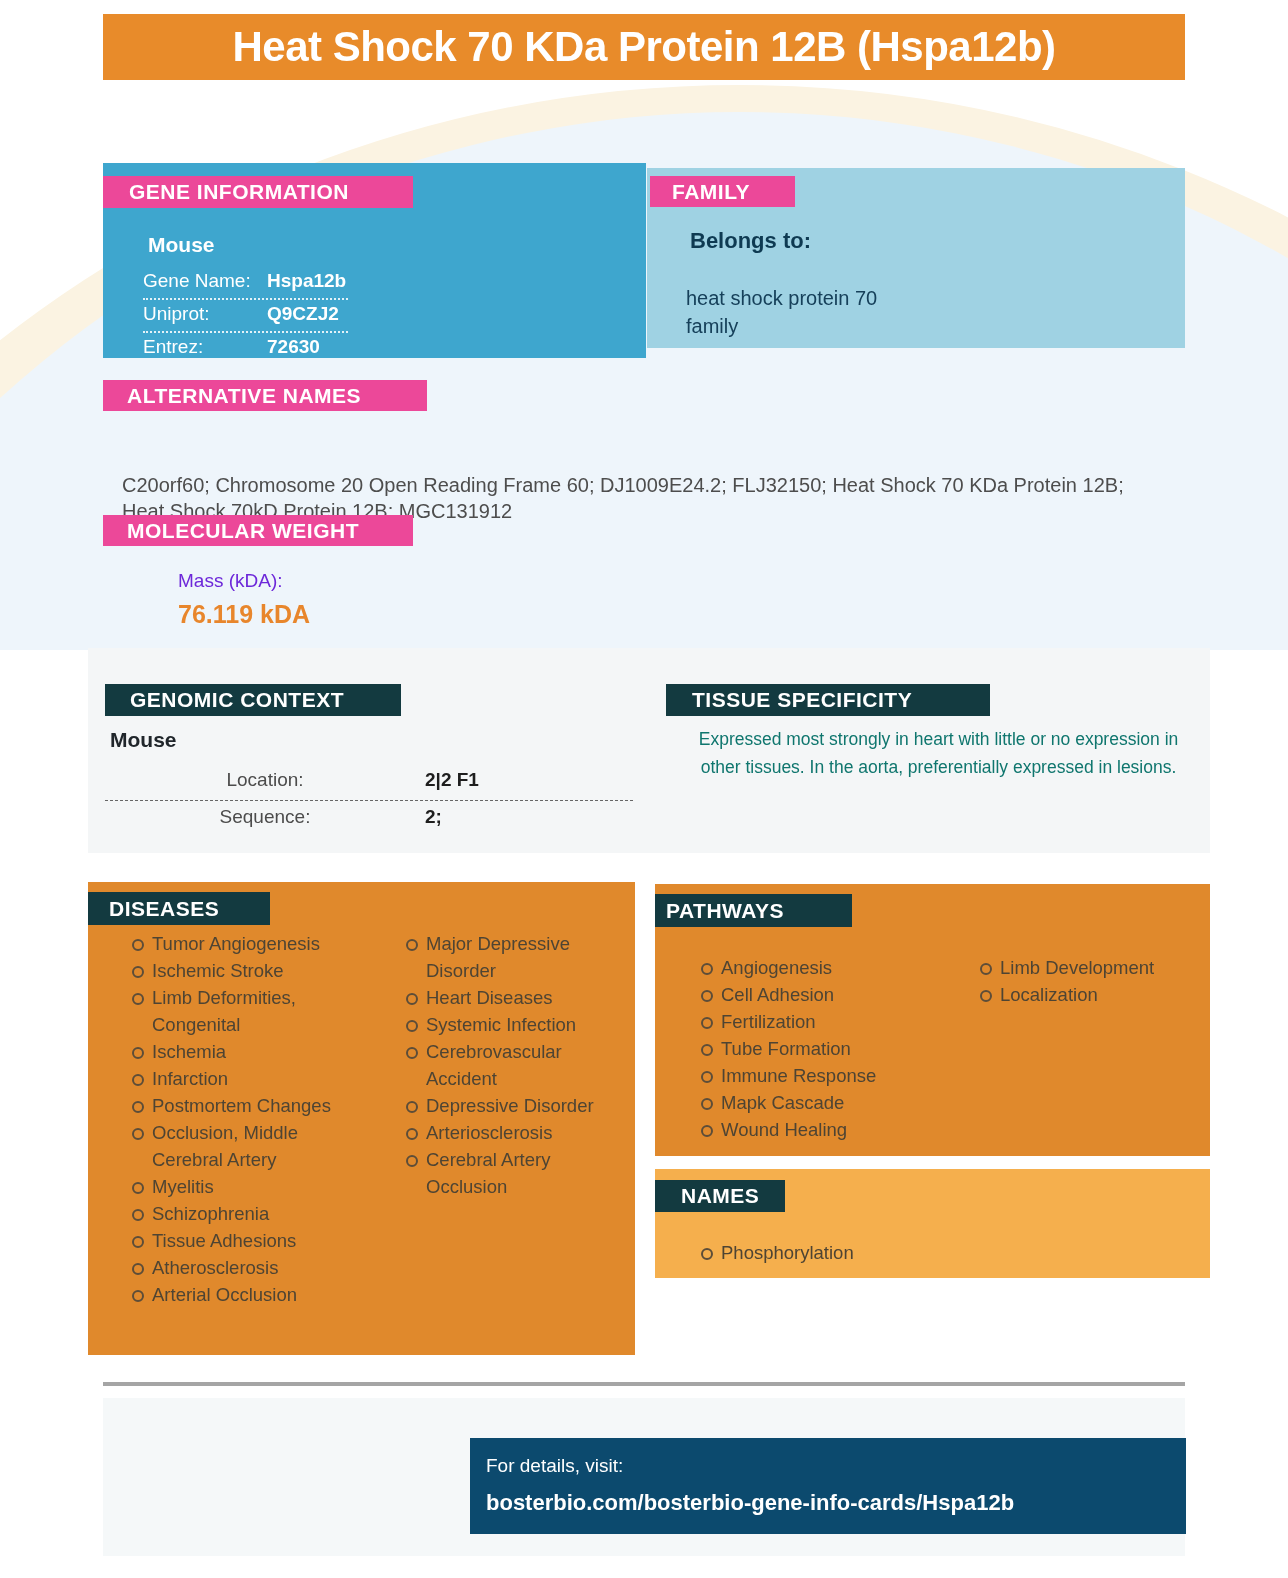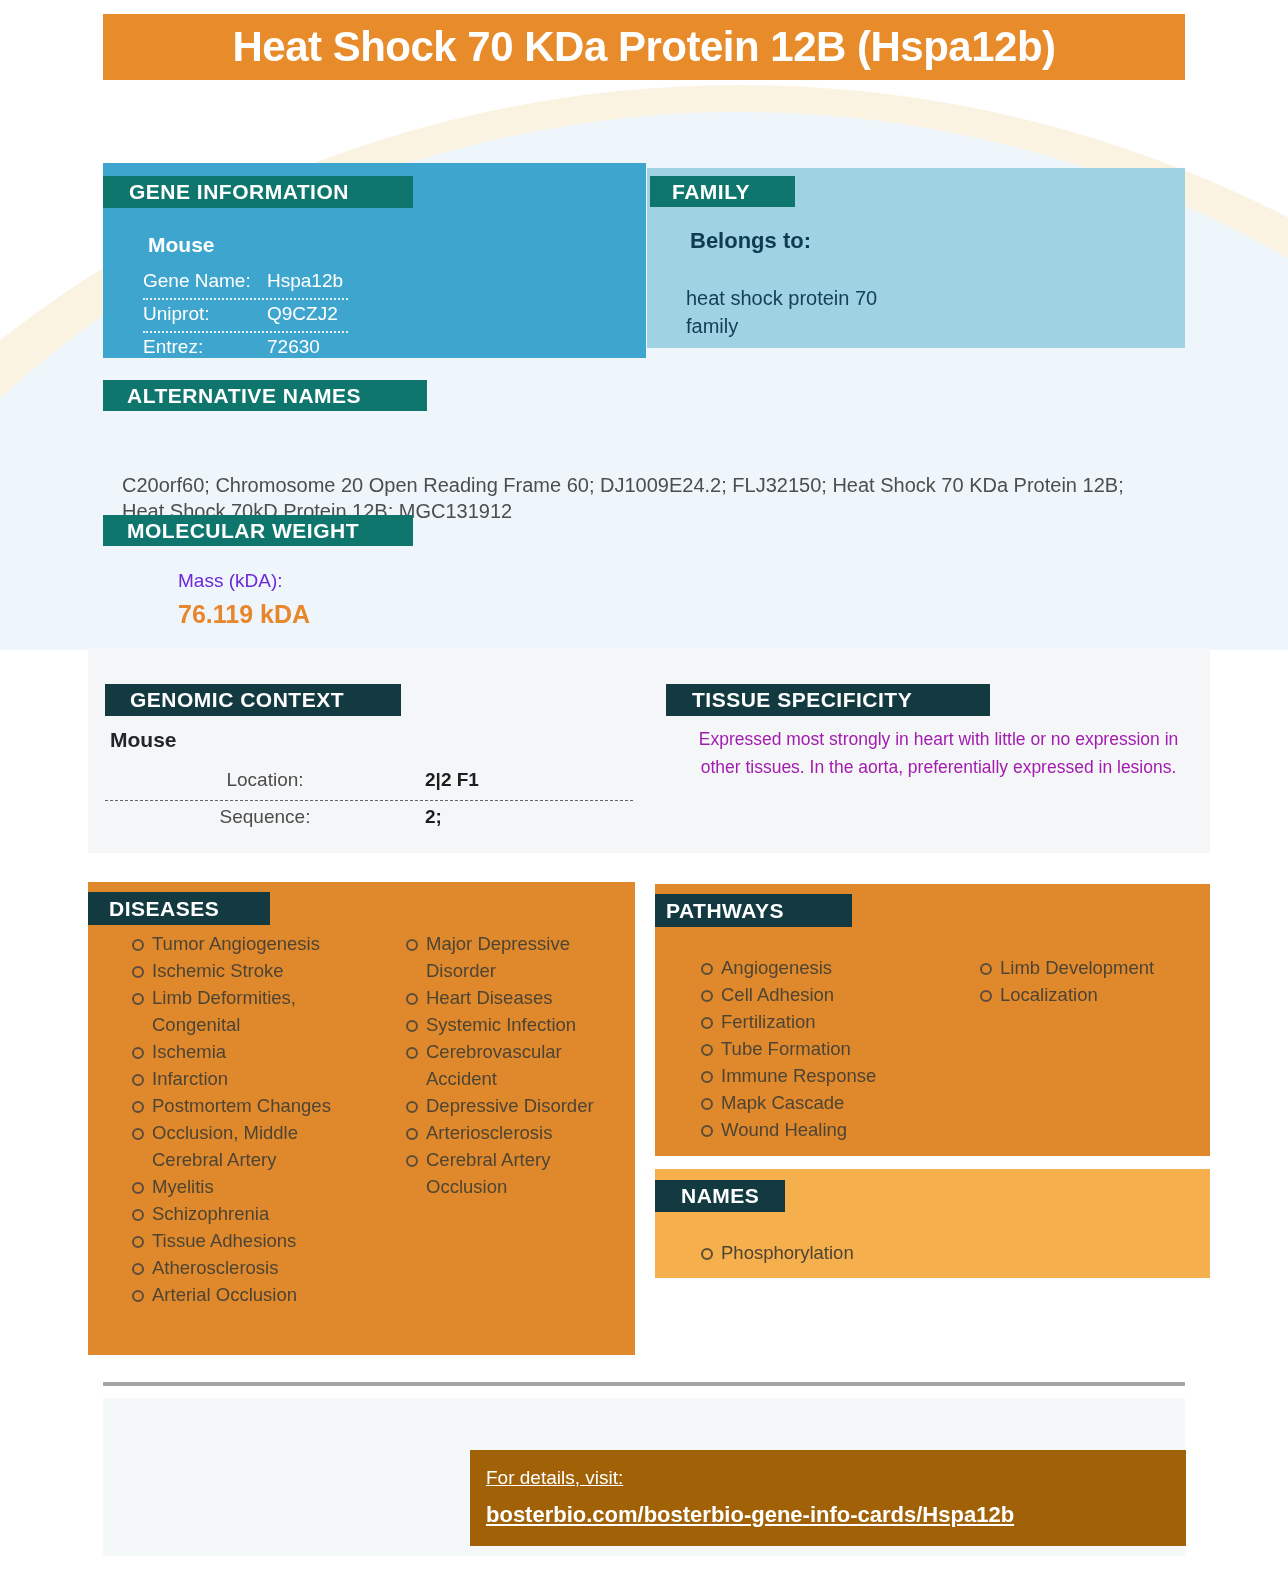--- a/index.html
+++ b/index.html
@@ -37,32 +37,32 @@
     background: #E88B2A; display: flex; align-items: center; justify-content: center;
   }
   .banner h1 { font-size: 42px; font-weight: bold; color: #fff; letter-spacing: -0.5px; white-space: nowrap; }
 
   
   .tag {
     position: absolute; display: flex; align-items: center;
     font-size: 21px; font-weight: bold; color: #ffffff; letter-spacing: 0.5px;
     white-space: nowrap;
   }
-  .tag.orange { background: #0f766e; }
+  .tag.orange { background: #ec4899; }
   .tag.dark   { background: #133A40; }
 
   
   .gene-box { left: 103px; top: 163px; width: 543px; height: 195px; background: #3EA6CE; }
   .gene-box .tag { left: 0; top: 13px; width: 310px; height: 32px; padding-left: 26px; }
   .gene-species { position: absolute; left: 45px; top: 70px; font-size: 21px; font-weight: bold; color: #fff; }
   .gene-rows { position: absolute; left: 40px; top: 104px; width: 205px; font-size: 19px; color: #fff; }
   .gene-row { display: flex; padding: 3px 0 6px; }
   .gene-row.sep { border-bottom: 2px dotted rgba(255,255,255,0.85); }
   .gene-row .lbl { width: 124px; flex: none; }
-  .gene-row .val { font-weight: normal; }
+  .gene-row .val { font-weight: bold; }
 
   
   .family-box { left: 647px; top: 168px; width: 538px; height: 180px; background: #9FD2E3; }
   .family-box .tag { left: 3px; top: 8px; width: 145px; height: 31px; padding-left: 22px; }
   .family-belongs { position: absolute; left: 43px; top: 60px; font-size: 22px; font-weight: bold; color: #0E3A52; }
   .family-text { position: absolute; left: 39px; top: 116px; width: 235px; font-size: 20px; line-height: 1.42; color: #16405A; }
 
   
   .alt-tag { left: 103px; top: 380px; width: 324px; height: 31px; padding-left: 24px; }
   .alt-text { left: 122px; top: 424px; width: 1030px; font-size: 20px; line-height: 1.3; color: #4D4D4D; margin-top: 48px; }
@@ -75,21 +75,21 @@
   
   .context-panel { left: 88px; top: 648px; width: 1122px; height: 205px; background: #F4F6F7; text-align: center; }
   .gc-tag { left: 17px; top: 36px; width: 296px; height: 32px; padding-left: 25px; }
   .gc-species { position: absolute; left: 22px; top: 80px; font-size: 21px; font-weight: bold; color: #20262B; }
   .gc-rows { position: absolute; left: 17px; top: 116px; width: 528px; font-size: 19px; color: #4C4C4C; }
   .gc-row { display: flex; padding: 5px 0 9px; }
   .gc-row.dash { border-bottom: 1px dashed #666; }
   .gc-row .lbl { width: 320px; flex: none; }
   .gc-row .val { font-weight: bold; color: #1E1E1E; }
   .ts-tag { left: 578px; top: 36px; width: 324px; height: 32px; padding-left: 26px; }
-  .ts-text { position: absolute; left: 598px; top: 78px; width: 505px; font-size: 17.5px; line-height: 1.58; color: #a21caf; }
+  .ts-text { position: absolute; left: 598px; top: 78px; width: 505px; font-size: 17.5px; line-height: 1.58; color: #0f766e; }
 
   
   .diseases-box { left: 88px; top: 882px; width: 547px; height: 473px; background: #E0892C; }
   .diseases-box .tag { left: 0; top: 10px; width: 182px; height: 33px; padding-left: 21px; }
   .pathways-box { left: 655px; top: 884px; width: 555px; height: 272px; background: #E0892C; }
   .pathways-box .tag { left: 0; top: 10px; width: 197px; height: 33px; padding-left: 11px; }
   .ptms-box { left: 655px; top: 1169px; width: 555px; height: 109px; background: #F5AF4D; }
   .ptms-box .tag { left: 0; top: 11px; width: 130px; height: 32px; padding-left: 26px; }
 
   .cols { position: absolute; display: flex; }
@@ -105,22 +105,22 @@
   ul.blist li { position: relative; padding-left: 28px; }
   ul.blist li::before {
     content: ""; position: absolute; left: 8px; top: 9px;
     width: 8px; height: 8px; border: 2px solid #5D4D38; border-radius: 50%;
   }
 
   
   .divider { left: 103px; top: 1382px; width: 1082px; height: 4px; background: #A5A5A5; }
   .footer-panel { left: 103px; top: 1398px; width: 1082px; height: 158px; background: #F5F8F9; }
   .footer-blue {
-    position: absolute; left: 367px; top: 52px; width: 716px; height: 96px;
-    background: #a16207; color: #ffffff; padding: 17px 0 0 16px; text-decoration: underline;
+    position: absolute; left: 367px; top: 40px; width: 716px; height: 96px;
+    background: #0c4a6e; color: #ffffff; padding: 17px 0 0 16px;
   }
   .footer-visit { font-size: 19px; }
   .footer-url { font-size: 22px; font-weight: bold; margin-top: 13px; cursor: pointer; }
 </style>
 </head>
 <body>
 
 <div class="page">
 
   <div class="watermark">

